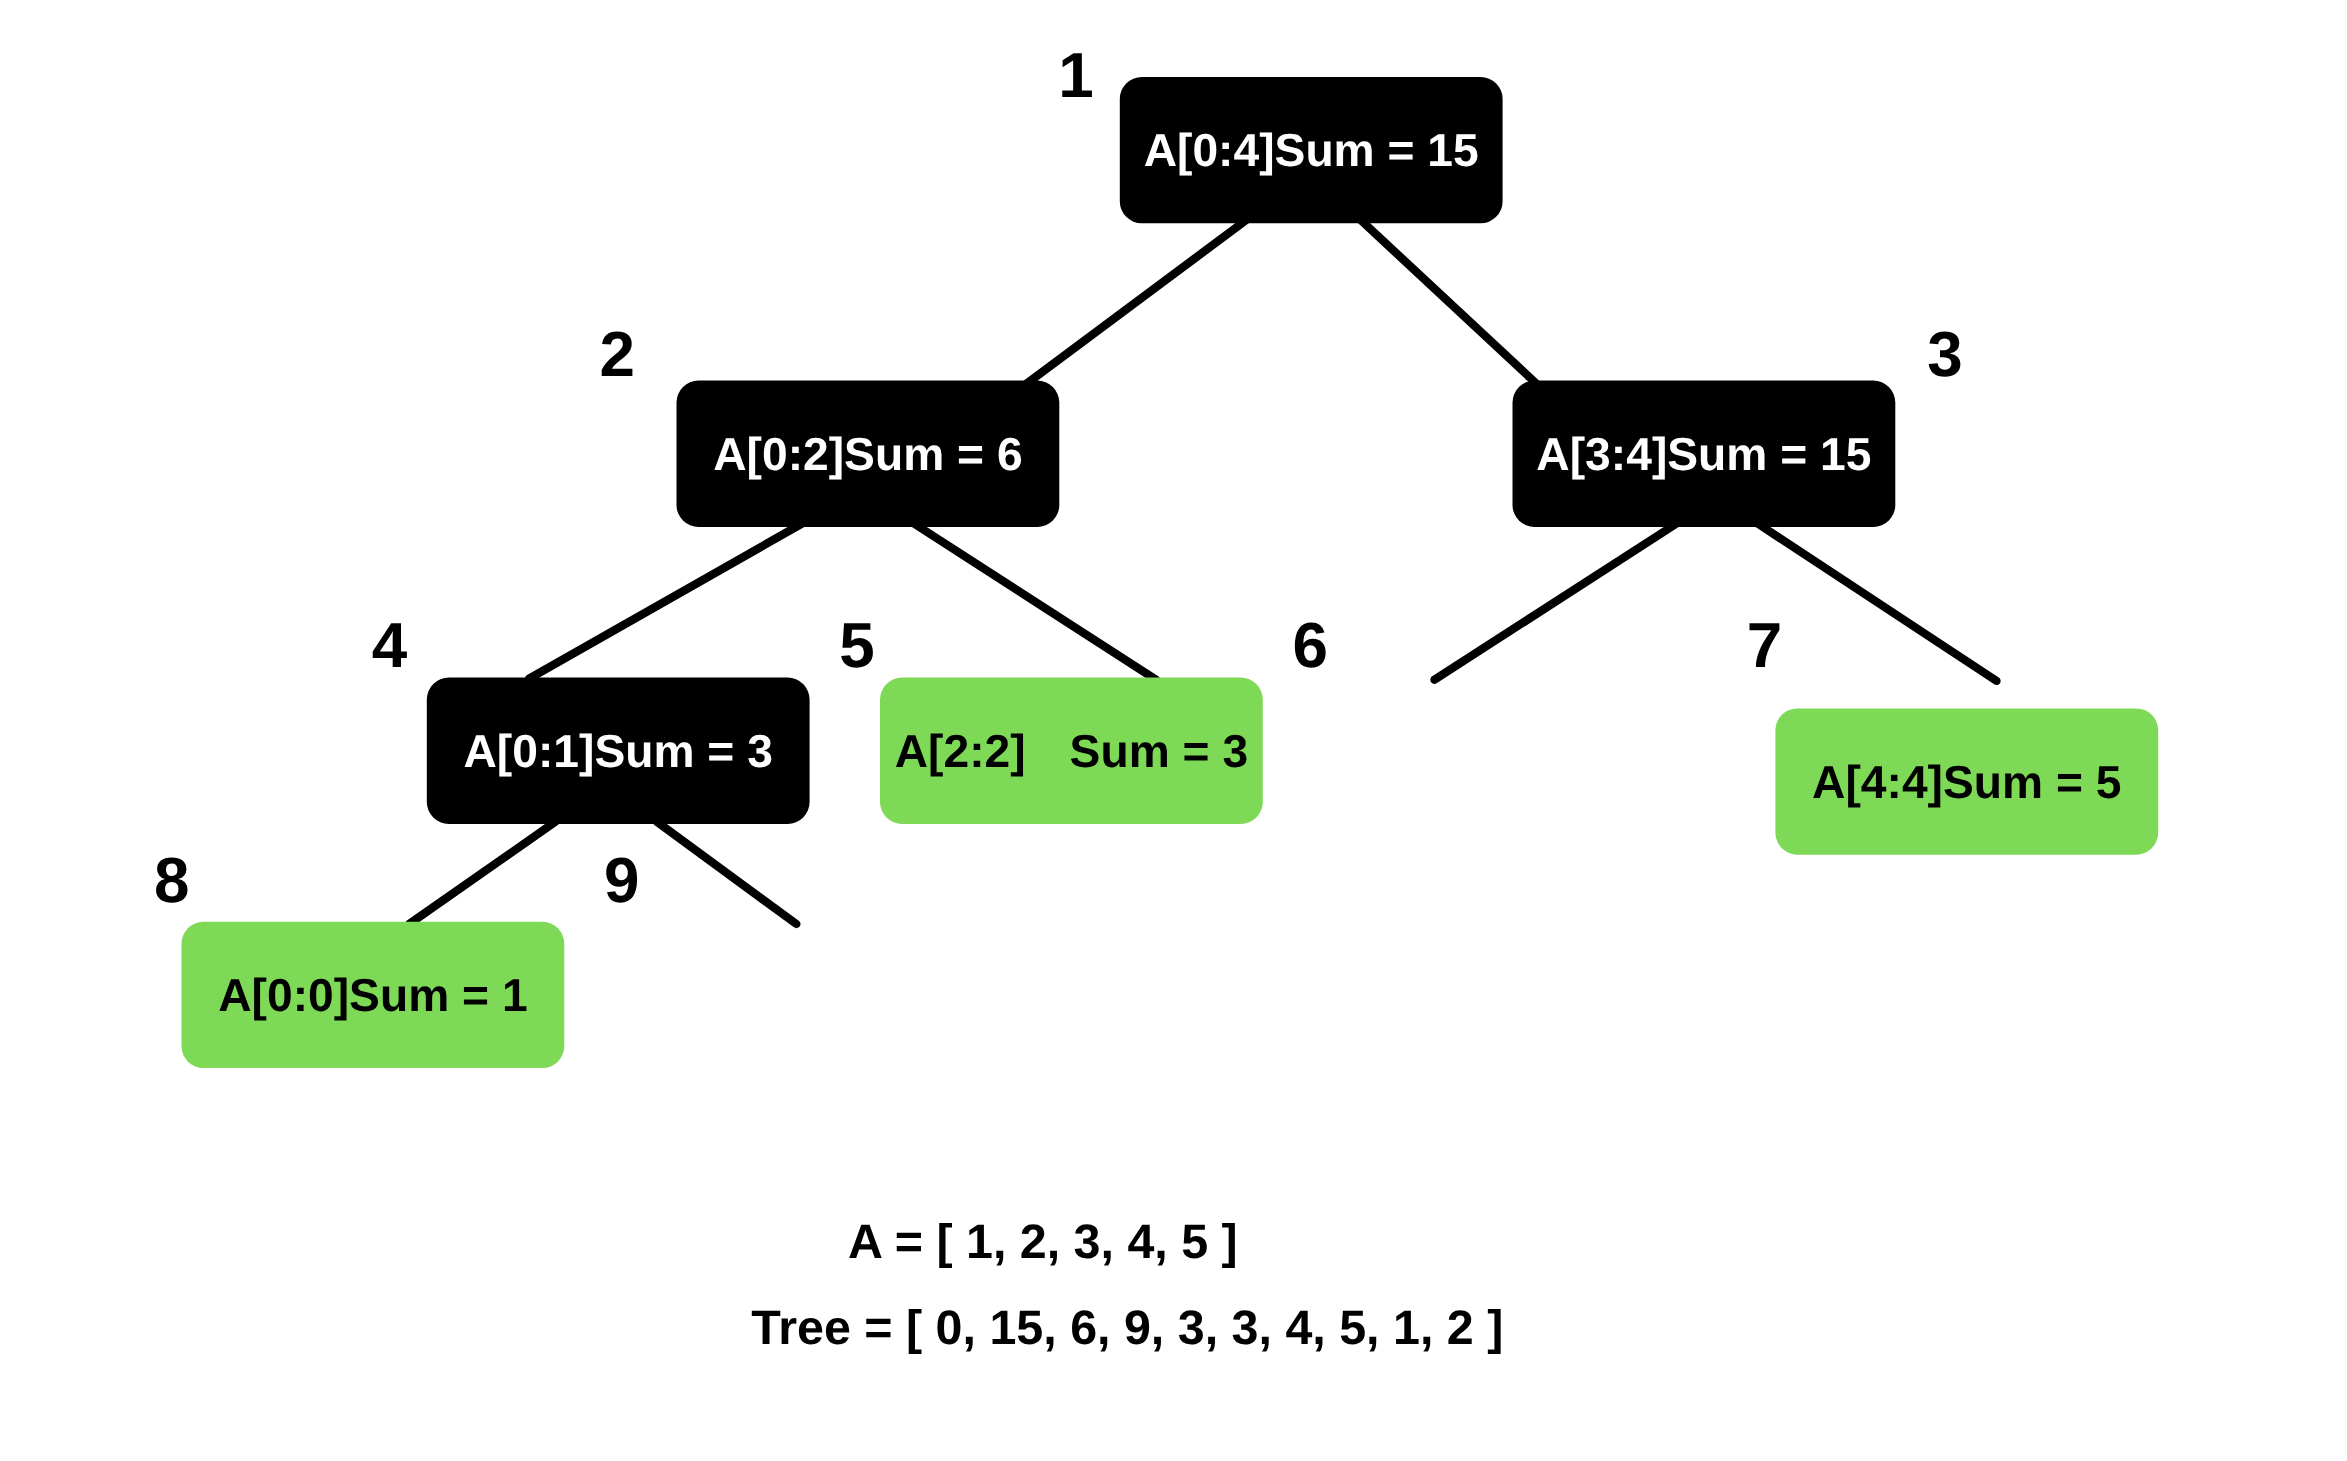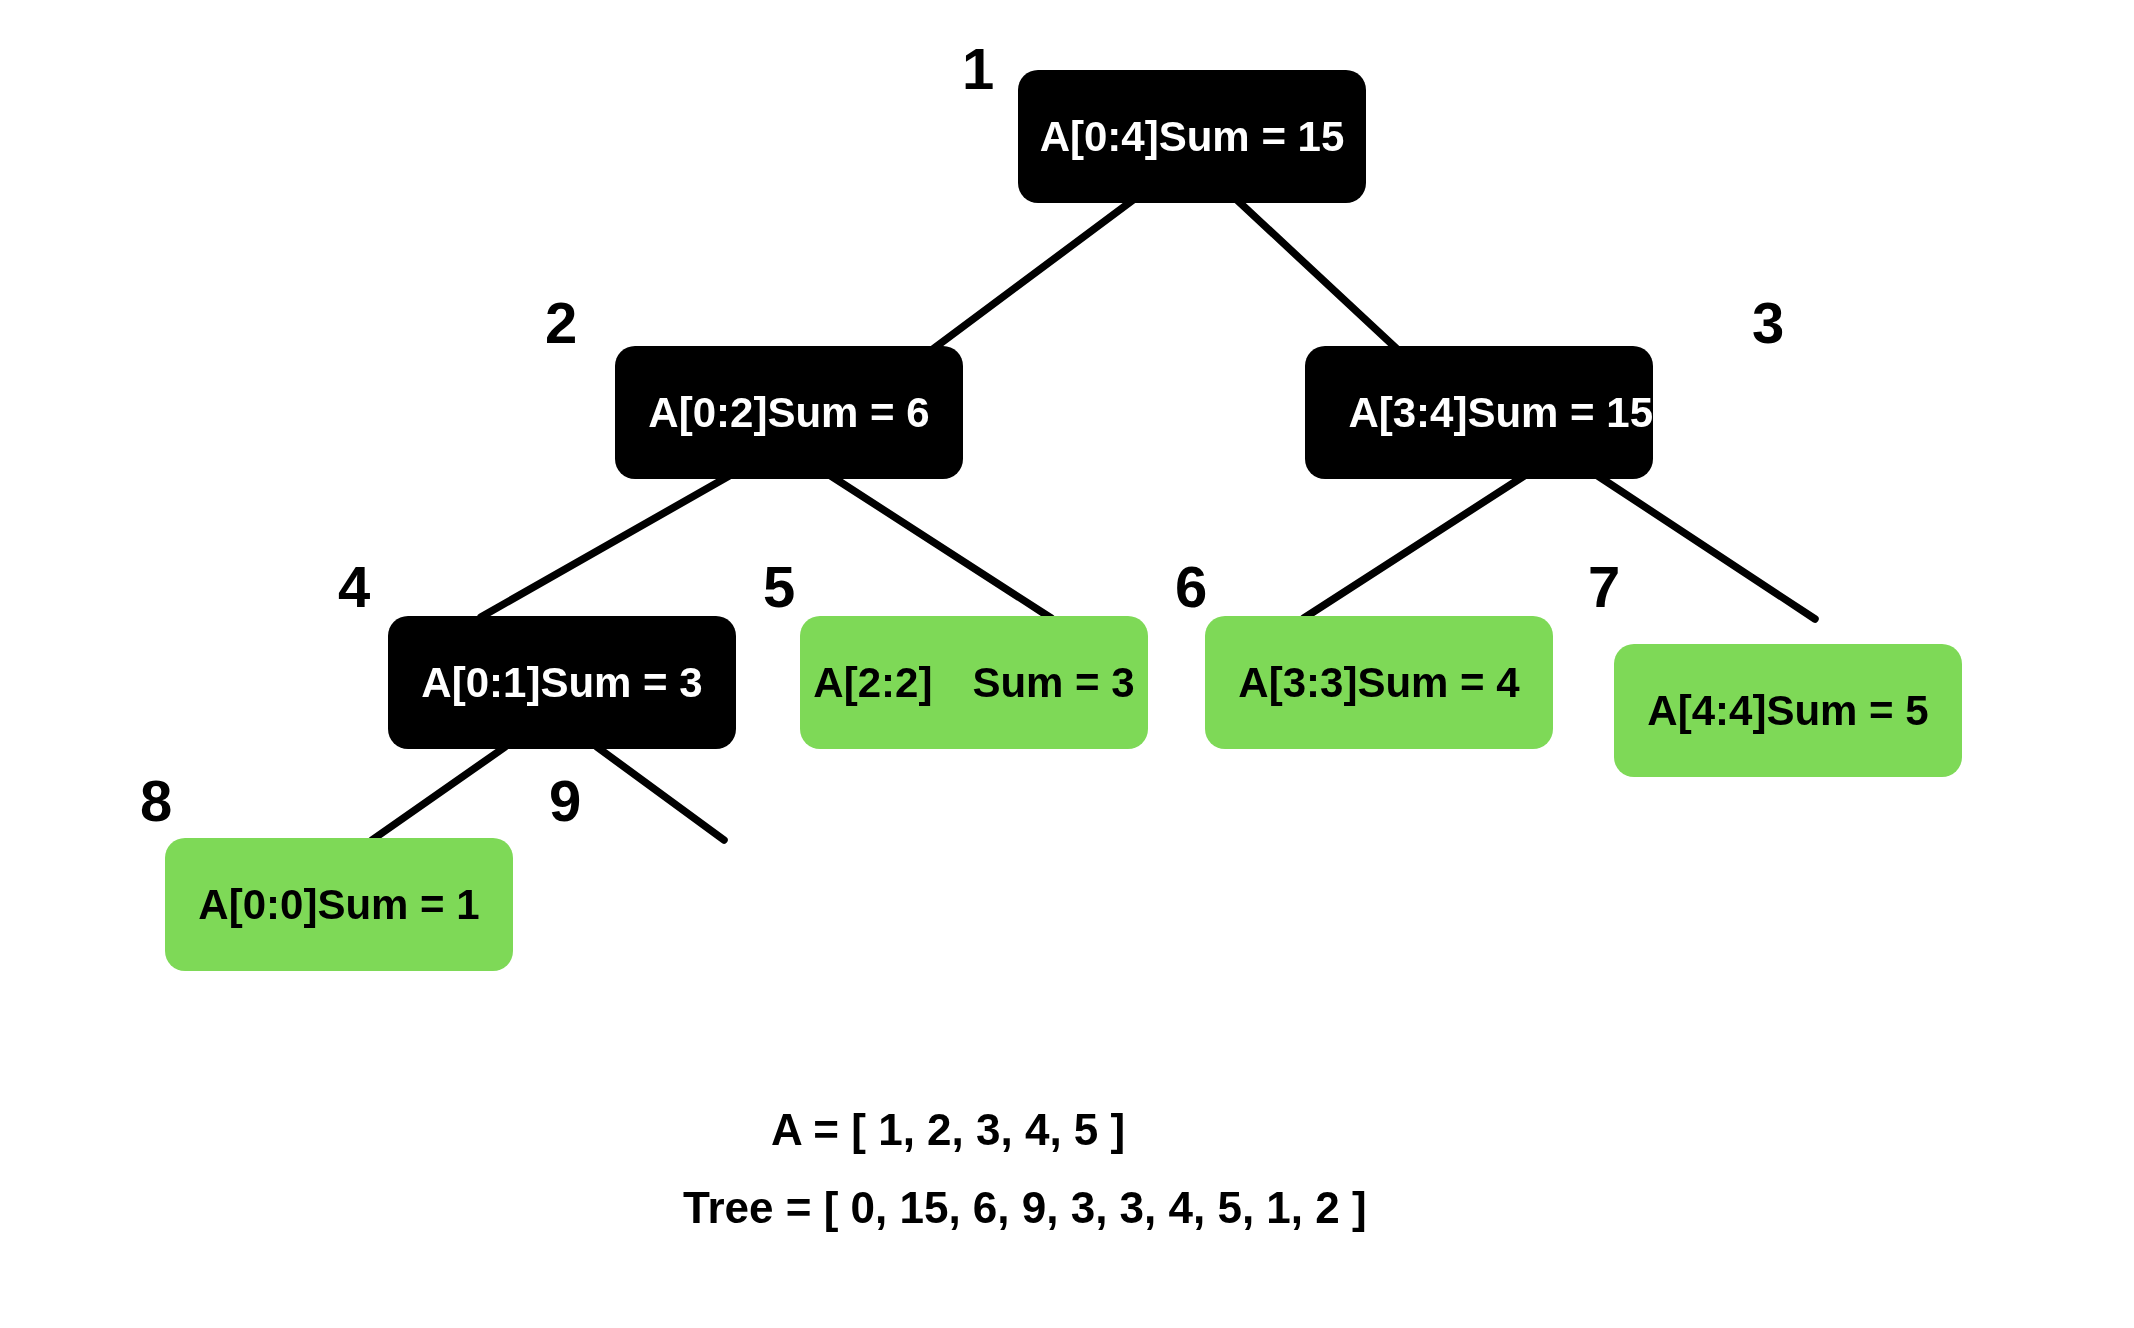--- a/index.html
+++ b/index.html
@@ -32,21 +32,21 @@
 
   .idx-label{
     position:absolute;
     font-weight:bold;font-size:58px;line-height:1;
     color:var(--label-text);
   }
 
   
   .pos-n1{left:1018px;top:70px;}
   .pos-n2{left:615px;top:346px;}
-  .pos-n3{left:1305px;top:346px;justify-content:flex-end;}
+  .pos-n3{left:1375px;top:346px;}
   .pos-n4{left:388px;top:616px;}
   .pos-n5{left:800px;top:616px;gap:40px;}
   .pos-n6{left:1205px;top:616px;}
   .pos-n7{left:1614px;top:616px;margin-top:28px;}
   .pos-n8{left:165px;top:838px;}
   .pos-n9{left:568px;top:838px;}
 
   
   .pos-l1{left:962px;top:40px;}
   .pos-l2{left:545px;top:294px;}
@@ -105,24 +105,20 @@
     <span>Sum = 15</span>
   </div>
   <div class="node pos-n4 internal">
     <span>A[0:1]</span>
     <span>Sum = 3</span>
   </div>
   <div class="node pos-n5 leaf">
     <span>A[2:2]</span>
     <span>Sum = 3</span>
   </div>
-  <div class="node pos-n6 leaf">
-    <span>A[3:3]</span>
-    <span>Sum = 4</span>
-  </div>
   <div class="node pos-n7 leaf">
     <span>A[4:4]</span>
     <span>Sum = 5</span>
   </div>
   <div class="node pos-n8 leaf">
     <span>A[0:0]</span>
     <span>Sum = 1</span>
   </div>
 
   <div class="footer-line pos-f1">A = [ 1, 2, 3, 4, 5 ]</div>

